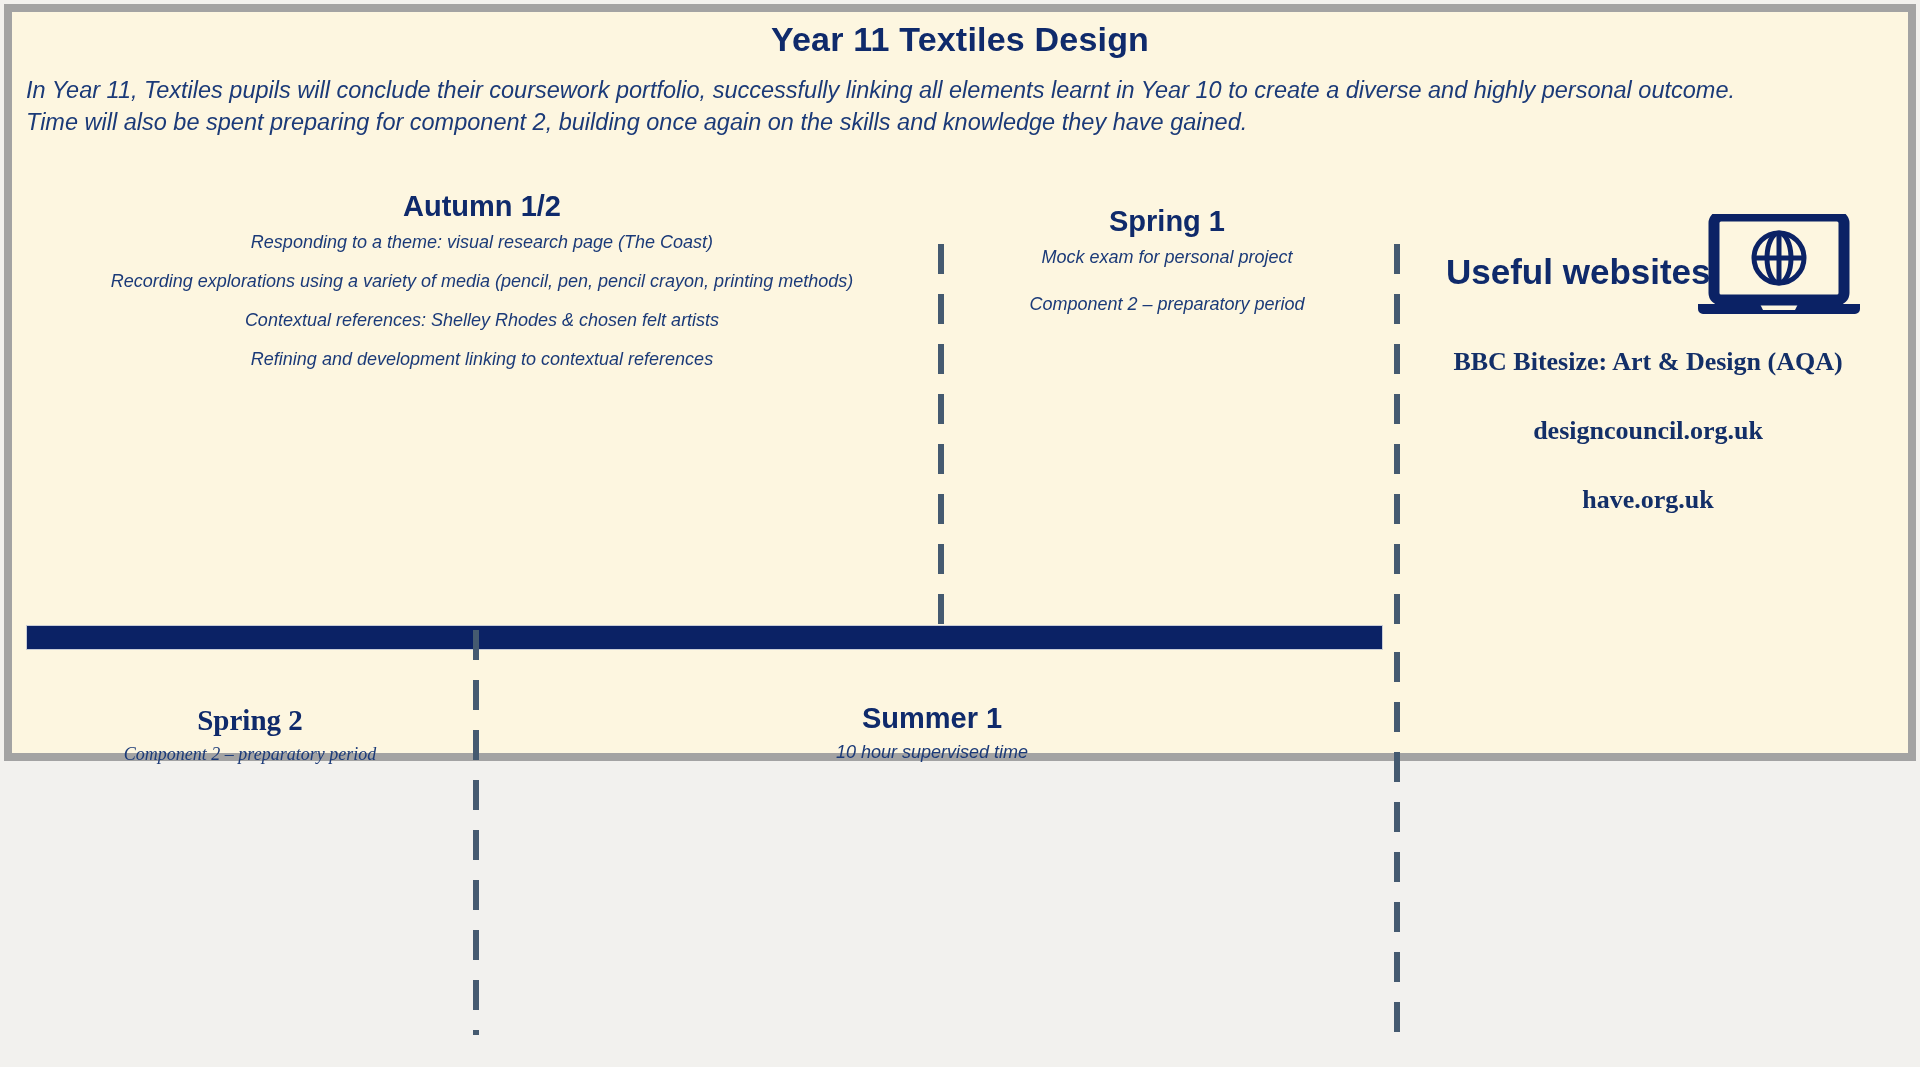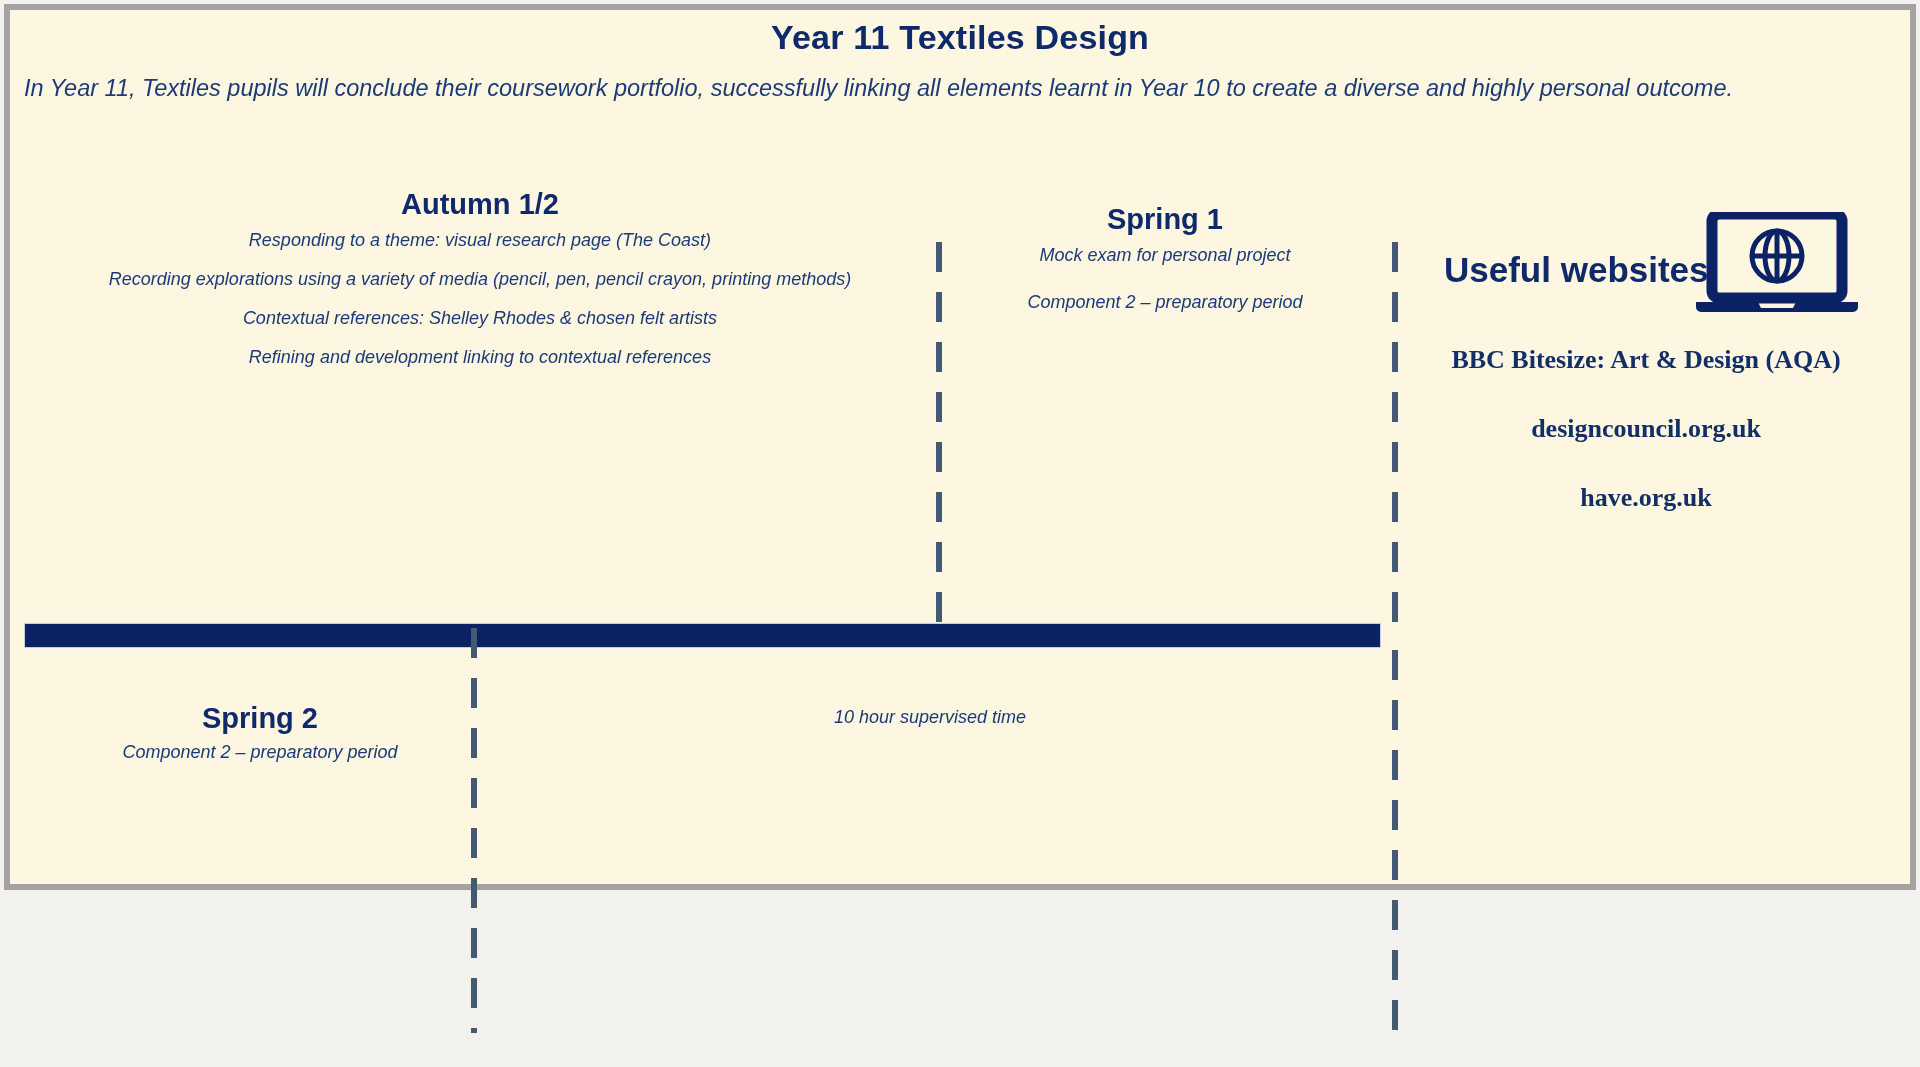--- a/index.html
+++ b/index.html
@@ -18,23 +18,23 @@
     overflow: hidden;
     background: #f2f1ee;
     box-sizing: border-box;
   }
   
   #frame {
     position: absolute;
     left: 4px;
     top: 4px;
     width: 1912px;
-    height: 886px;
+    height: 757px;
     box-sizing: border-box;
-    border: 6px solid #a3a3a3;
+    border: 8px solid #a3a3a3;
     background: #bef264;
   }
   #field {
     position: absolute;
     left: 0; top: 0; right: 0; bottom: 0;
     background: #fdf6e0;
   }
 
   
   .title {
@@ -115,23 +115,24 @@
     left: 940px;
     top: 178px;
     width: 430px;
     margin-top: 15px;
   }
   #spring1 .term-line { margin-top: 8px; text-align: center; }
   #spring1 .term-line.gap { margin-top: 24px; }
 
   #spring2 {
     position: absolute;
-    left: 40px;
+    left: 28px;
     top: 692px;
     width: 420px;
+    font-family: Liberation Serif, serif;
   }
   #spring2 .term-line { margin-top: 6px; }
 
   #summer1 {
     position: absolute;
     left: 470px;
     top: 690px;
     width: 900px;
   }
   #summer1 .term-line { margin-top: 6px; }
@@ -180,20 +181,21 @@
 </head>
 <body>
 
 <div id="canvas">
   <div id="frame">
     <div id="field"></div>
 
     <div class="title">Year 11 Textiles Design</div>
     <div class="intro">
       <div>In Year 11, Textiles pupils will conclude their coursework portfolio, successfully linking all elements learnt in Year 10 to create a diverse and highly personal outcome.</div>
+      <div>Time will also be spent preparing for component 2, building once again on the skills and knowledge they have gained.</div>
     </div>
 
     <div class="timeline-bar"></div>
 
     <div class="divider" id="div-upper-a"></div>
     <div class="divider" id="div-upper-b"></div>
     <div class="divider" id="div-lower-a"></div>
     <div class="divider" id="div-lower-b"></div>
 
     <div id="autumn">
@@ -209,20 +211,21 @@
       <div class="term-line">Mock exam for personal project</div>
       <div class="term-line gap">Component 2 – preparatory period</div>
     </div>
 
     <div id="spring2">
       <div class="term-heading">Spring 2</div>
       <div class="term-line">Component 2 – preparatory period</div>
     </div>
 
     <div id="summer1">
+      <div class="term-heading">Summer 1</div>
       <div class="term-line">10 hour supervised time</div>
     </div>
 
     <div id="websites">
       <div class="websites-heading">Useful websites</div>
       <div class="laptop-icon">
         <svg viewBox="0 0 166 100" width="166" height="100" aria-hidden="true">
 
           <rect x="18" y="2" width="130" height="84" rx="7" ry="7" fill="none" stroke="#0b2265" stroke-width="11"></rect>
 

